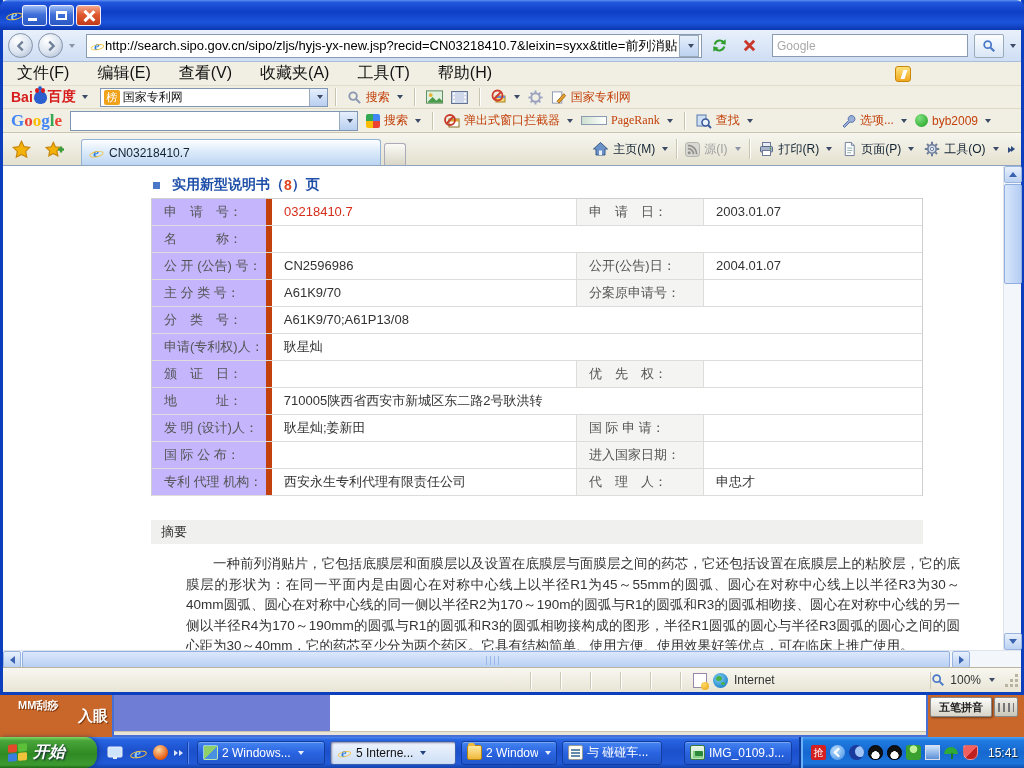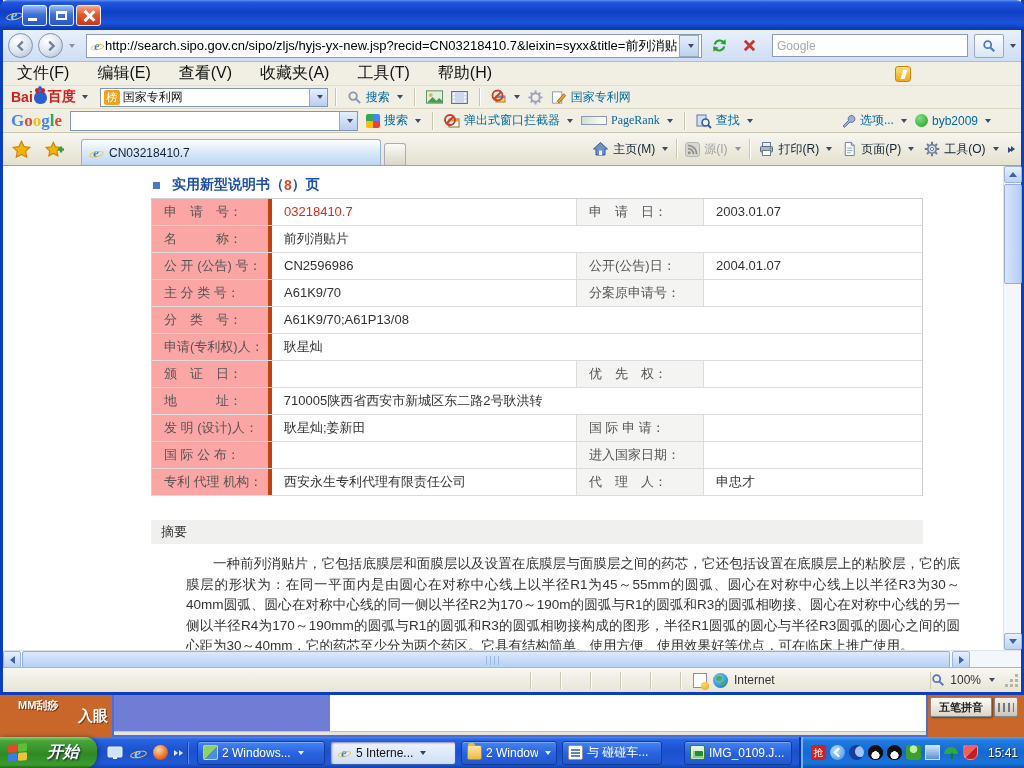--- a/index.html
+++ b/index.html
@@ -54,21 +54,21 @@
   .baidu-row{position:absolute;top:86px;left:0;right:0;height:23px;background:#f1efe3;display:flex;align-items:center;border-bottom:1px solid #ddd9c2;}
   .google-row{position:absolute;top:109px;left:0;right:0;height:24px;background:#f1efe3;display:flex;align-items:center;border-bottom:1px solid #c9c5ae;}
   .bd-logo{margin-left:8px;font-weight:bold;font-size:14px;color:#d61c1c;display:flex;align-items:center;}
   .bd-paw{display:inline-block;width:13px;height:13px;border-radius:50% 50% 45% 45%;background:radial-gradient(circle at 50% 62%,#2b5fd0 60%,#1b3f9e);position:relative;margin:0 1px;}
   .bd-paw::before{content:"";position:absolute;top:-3px;left:1px;width:4px;height:5px;border-radius:50%;background:#d61c1c;box-shadow:6px 0 0 #d61c1c,3px -2px 0 #2b5fd0;}
   .tb-field{margin-left:12px;width:228px;height:19px;background:#fff;border:1px solid #7f96b4;display:flex;align-items:center;}
   .tb-badge{width:16px;height:15px;margin:0 3px;background:#f0a21a;color:#fff;font-size:11px;line-height:15px;text-align:center;border-radius:2px;}
   .tb-field .txt{flex:1;font-size:12px;color:#111;}
   .tb-chev{width:18px;height:17px;background:linear-gradient(180deg,#e6effc,#b8cff0);border-left:1px solid #9ab;display:flex;align-items:center;justify-content:center;}
   .tb-sep{width:1px;height:18px;background:#c8c4ae;margin:0 7px;box-shadow:1px 0 0 #fff;}
-  .tb-item{display:flex;align-items:center;gap:4px;padding:2px 4px;color:#0369a1;}
+  .tb-item{display:flex;align-items:center;gap:4px;padding:2px 4px;color:#c2410c;}
   .dd{width:0;height:0;border-left:3.5px solid transparent;border-right:3.5px solid transparent;border-top:4px solid #3c4a66;margin-left:3px;}
   .dd.lite{border-top-color:#8a93a8;}
   .g-logo{margin-left:8px;font:bold 17px "Liberation Serif",serif;letter-spacing:0;}
   .g-input{margin-left:8px;width:288px;height:20px;background:#fff;border:1px solid #7f96b4;display:flex;align-items:center;}
   .g-input input{flex:1;border:0;outline:none;height:16px;min-width:0;}
   .g-ball{width:14px;height:14px;border-radius:2px;background:conic-gradient(#4285f4 0 25%,#ea4335 0 50%,#fbbc05 0 75%,#34a853 0);}
   .pr-box{width:26px;height:9px;border:1px solid #8a9ab0;background:linear-gradient(90deg,#cfe0cf,#fff);}
   .acct-dot{width:13px;height:13px;border-radius:50%;background:radial-gradient(circle at 35% 30%,#7fe07f,#1e9e1e);}
 
   
@@ -86,21 +86,21 @@
   .chev2 i+i{margin-left:3.5px;margin-top:-7px;}
 
   
   .content{position:absolute;top:166px;left:0;width:1018px;height:484px;background:#fff;overflow:hidden;}
   .page-head{position:absolute;left:150px;top:10px;display:flex;align-items:center;font-weight:bold;font-size:14px;color:#1f4fa8;}
   .bullet{width:7px;height:7px;background:#4a77c8;margin-right:12px;}
   .page-head .num{color:#e0451e;}
   .ptable{position:absolute;left:148px;top:32px;width:772px;border:1px solid #cfcfcf;border-bottom:0;font-size:13px;}
   .trow{display:flex;border-bottom:1px solid #dcdcdc;height:27px;line-height:26px;}
   .tcell{padding-left:12px;overflow:hidden;white-space:nowrap;}
-  .lab{background:#fca5a5;color:#555;border-right:4px solid #c2410c;}
+  .lab{background:#c4b5fd;color:#555;border-right:6px solid #c2410c;}
   .val{color:#333;}
   .c1{width:120px;}
   .c2{width:305px;border-right:1px solid #dcdcdc;}
   .c2.wide{width:651px;border-right:0;}
   .c3{width:127px;background:#f4f4f2;color:#555;border-right:1px solid #dcdcdc;}
   .c4{width:218px;}
   .red{color:#d62c1a;}
   .abstract-hd{position:absolute;left:148px;top:354px;width:772px;height:24px;background:#f0f0ee;line-height:24px;padding-left:10px;color:#333;font-size:13px;}
   .abstract-tx{position:absolute;left:148px;top:388px;width:774px;font-size:13.5px;line-height:20.5px;color:#333;text-indent:2em;text-align:justify;margin-left:35px;}
 
@@ -147,21 +147,21 @@
     background:linear-gradient(180deg,#fdfdfb,#d8d5c8);display:flex;align-items:center;justify-content:center;
     font-size:11px;font-weight:bold;color:#222;box-shadow:1px 1px 2px #0006;}
   .ime-kbd{position:absolute;left:994px;top:2px;width:24px;height:20px;border:1px solid #888;border-radius:2px;
     background:linear-gradient(180deg,#f2f1ea,#c8c5b8);}
   .ime-kbd::after{content:"";position:absolute;left:3px;top:5px;width:16px;height:9px;
     background:repeating-linear-gradient(90deg,#777 0 2px,transparent 2px 5px);}
 
   
   .taskbar{position:absolute;top:737px;left:0;width:1024px;height:31px;
     background:linear-gradient(180deg,#4a86f0 0%,#2764e2 9%,#1c50cc 45%,#2159d6 85%,#1243ad 100%);display:flex;align-items:center;}
-  .startbtn{width:97px;height:31px;border-radius:0 12px 12px 0;display:flex;align-items:center;gap:20px;padding-left:8px;
+  .startbtn{width:97px;height:31px;border-radius:0 12px 12px 0;display:flex;align-items:center;gap:6px;padding-left:8px;
     background:linear-gradient(180deg,#7ed860 0%,#49a53a 12%,#2f8a24 55%,#3d9a30 90%,#1e6a16 100%);
     box-shadow:2px 0 4px #0a2a6a88;color:#fff;font-style:italic;font-weight:bold;font-size:16px;text-shadow:1px 1px 2px #123;}
   .winflag{width:19px;height:17px;display:grid;grid-template-columns:9px 9px;grid-template-rows:8px 8px;gap:1px;transform:skewY(-6deg);}
   .winflag i{border-radius:1.5px;display:block;}
   .winflag i:nth-child(1){background:#e24a2a;}
   .winflag i:nth-child(2){background:#5bbf3a;}
   .winflag i:nth-child(3){background:#3a7de0;}
   .winflag i:nth-child(4){background:#f0c33a;}
   .ql{display:flex;align-items:center;gap:4px;margin-left:8px;}
   .ql .qicon{width:19px;height:19px;border-radius:2px;display:flex;align-items:center;justify-content:center;}
@@ -508,21 +508,20 @@
 
       <div class="ptable">
         <div class="trow">
           <span class="tcell lab c1">申　请　号：</span>
           <span class="tcell val c2 red">03218410.7</span>
           <span class="tcell c3">申　请　日：</span>
           <span class="tcell val c4">2003.01.07</span>
         </div>
         <div class="trow">
           <span class="tcell lab c1">名　　　称：</span>
-          <span class="tcell val c2 wide">前列消贴片</span>
         </div>
         <div class="trow">
           <span class="tcell lab c1">公 开 (公告) 号：</span>
           <span class="tcell val c2">CN2596986</span>
           <span class="tcell c3">公开(公告)日：</span>
           <span class="tcell val c4">2004.01.07</span>
         </div>
         <div class="trow">
           <span class="tcell lab c1">主 分 类 号：</span>
           <span class="tcell val c2">A61K9/70</span>

